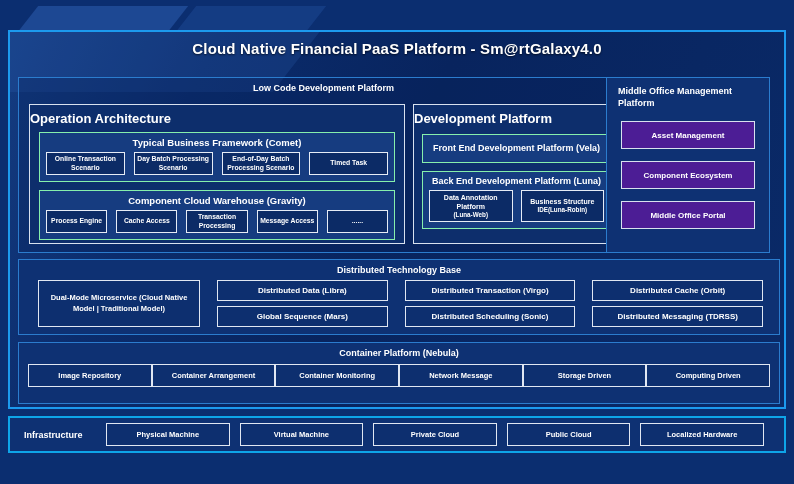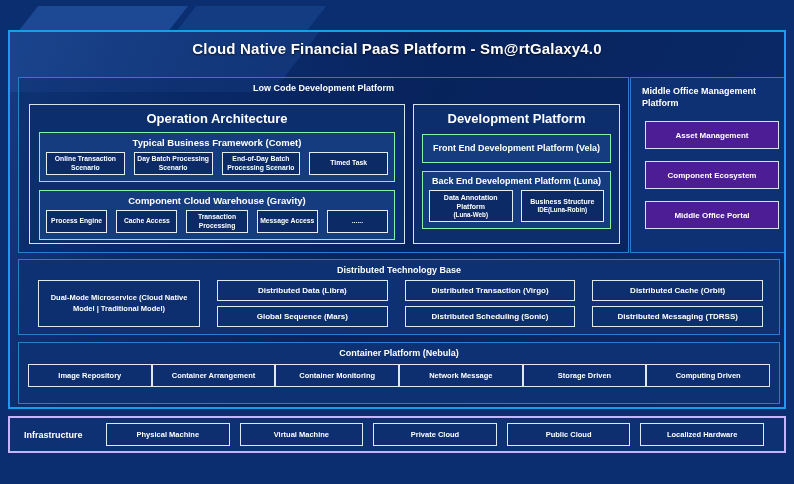--- a/index.html
+++ b/index.html
@@ -29,21 +29,21 @@
     text-align:center; font-size:15px; letter-spacing:.2px;
     text-shadow:0 1px 2px rgba(0,0,0,.65);
   }
 
   
   .section {
     position:absolute; border:1.5px solid #2B7CCE; background:#0E3173;
   }
   .section-label { text-align:center; font-size:9px; padding-top:5px; }
   .midbox { position:absolute; border:1px solid #D8E1EF; background:#0D2E6C; }
-  .midbox-title { text-align:center; font-size:13px; margin-top:6px; }
+  .midbox-title { font-size:13px; margin-top:6px; }
   .subbox { border:1px solid #86efac; background:#163C80; padding:4px 6px 6px; }
   .subbox-title { text-align:center; font-size:9.5px; margin-bottom:4px; }
   .item {
     border:1px solid #E6ECF6; background:#0C2B66;
     display:flex; align-items:center; justify-content:center; text-align:center;
     font-size:6.8px; line-height:1.3; padding:1px 2px;
   }
 
   
   .lowcode { position:absolute; left:8px; top:45px; width:611px; height:176px;
@@ -56,21 +56,21 @@
 
   .devplat { left:394px; top:26px; width:207px; height:140px; }
   .vela { margin:8px 8px 0; height:29px; display:flex; align-items:center; justify-content:center;
           font-size:9px; text-align:center; }
   .luna { margin:8px 8px 0; }
   .luna-row { display:flex; gap:8px; }
   .luna-row .item { flex:1; min-height:32px; flex-direction:column; font-size:7px; }
   .item .sub { font-size:6.3px; }
 
   
-  .middleoffice { left:620px; top:45px; width:164px; height:176px; }
+  .middleoffice { left:596px; top:45px; width:164px; height:176px; }
   .mo-title { text-align:left; font-size:9px; line-height:1.3; padding:8px 0 0 11px; }
   .mo-item { margin:12px 14px 0; height:28px; border:1px solid #D8E1EF; background:#4c1d95;
     display:flex; align-items:center; justify-content:center; font-size:8px; text-align:center; }
 
   
   .distributed { left:8px; top:227px; width:762px; height:76px; }
   .dist-content { display:flex; gap:17px; padding:5px 16px 0 19px; }
   .dualmode { flex:none; width:162px; height:47px; border:1px solid #E0E7F2; background:#0D2F6F;
     display:flex; align-items:center; justify-content:center; text-align:center;
     font-size:7.5px; line-height:1.4; padding:16px 10px; }
@@ -80,21 +80,21 @@
 
   
   .containerplat { left:8px; top:310px; width:762px; height:62px; }
   .cp-row { display:flex; padding:6px 9px 0; }
   .cp-item { flex:1; height:23px; border:1px solid #E0E7F2; background:#0D2F6F;
     display:flex; align-items:center; justify-content:center; font-size:7.5px; }
 
   
   .infra {
     position:absolute; left:8px; top:416px; width:778px; height:37px;
-    border:2px solid #c4b5fd; background:#0E3173;
+    border:2px solid #0ea5e9; background:#0E3173;
     display:flex; align-items:center; gap:10px; padding:0 20px 0 14px;
   }
   .infra-label { flex:none; width:72px; font-size:9px; }
   .infra-item { flex:1; height:23px; border:1px solid #E0E7F2; background:#0D2F6F;
     display:flex; align-items:center; justify-content:center; font-size:7.5px; }
 </style>
 </head>
 <body>
 
 <div class="decor stripe1"></div>

